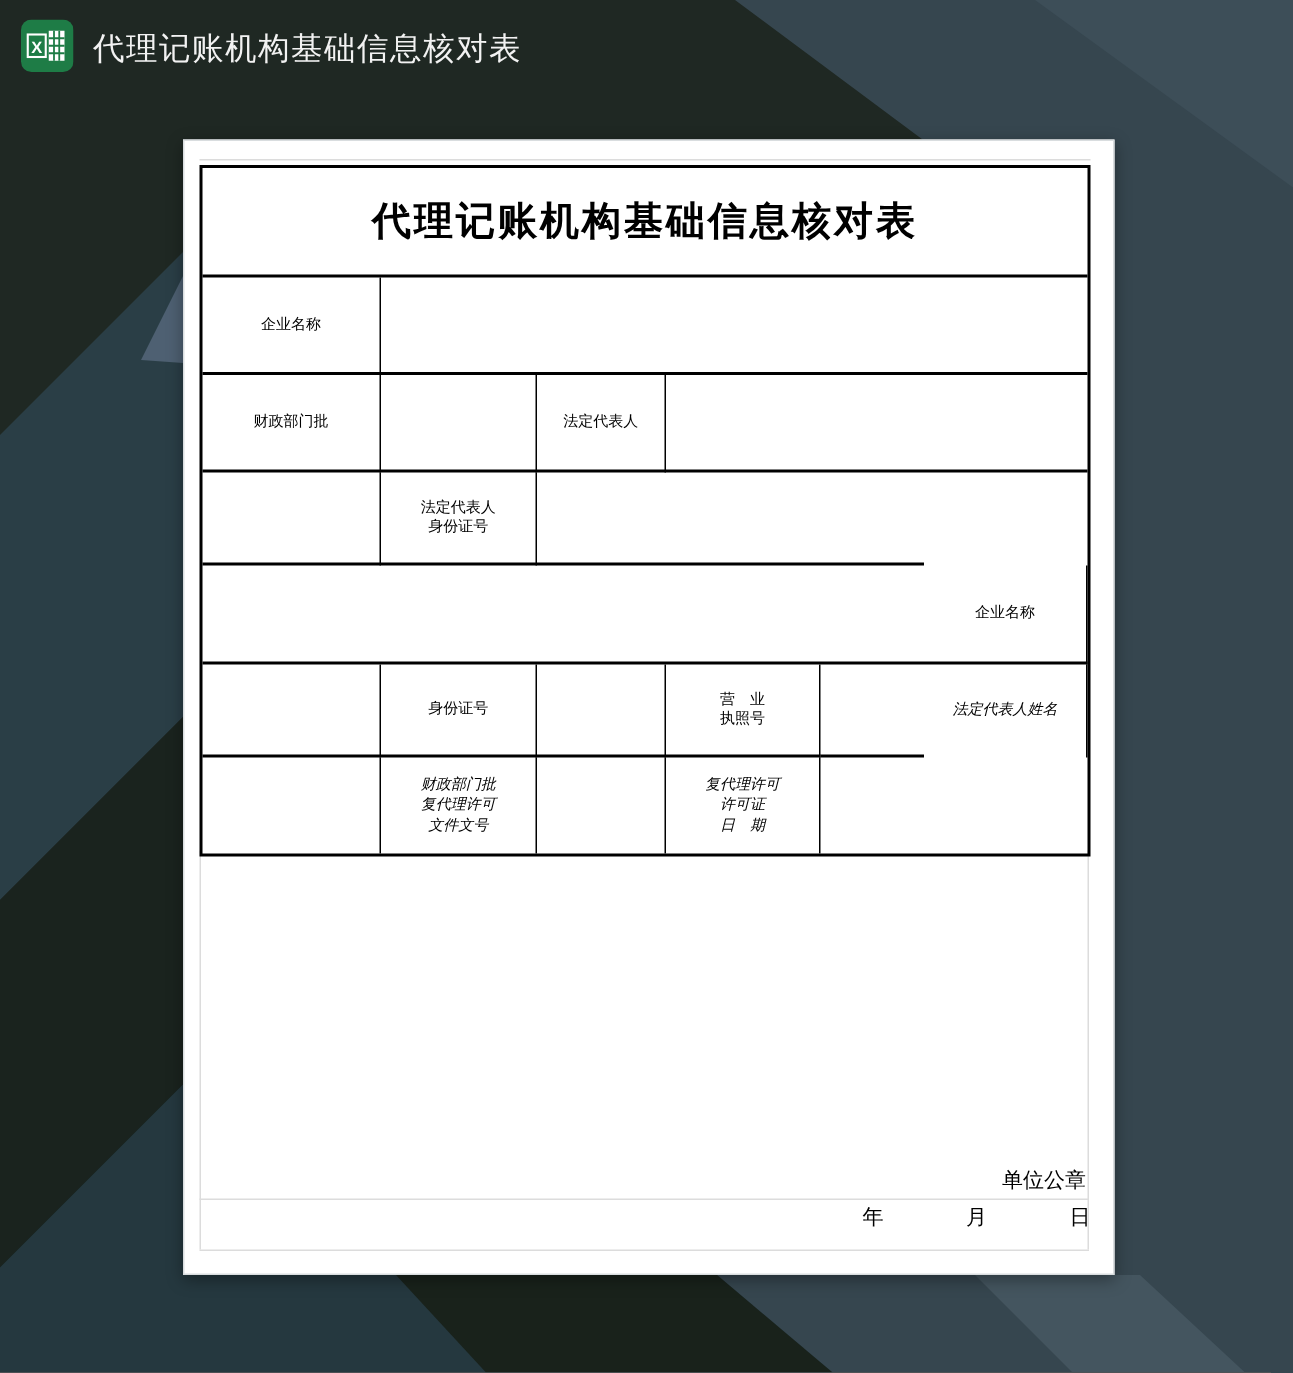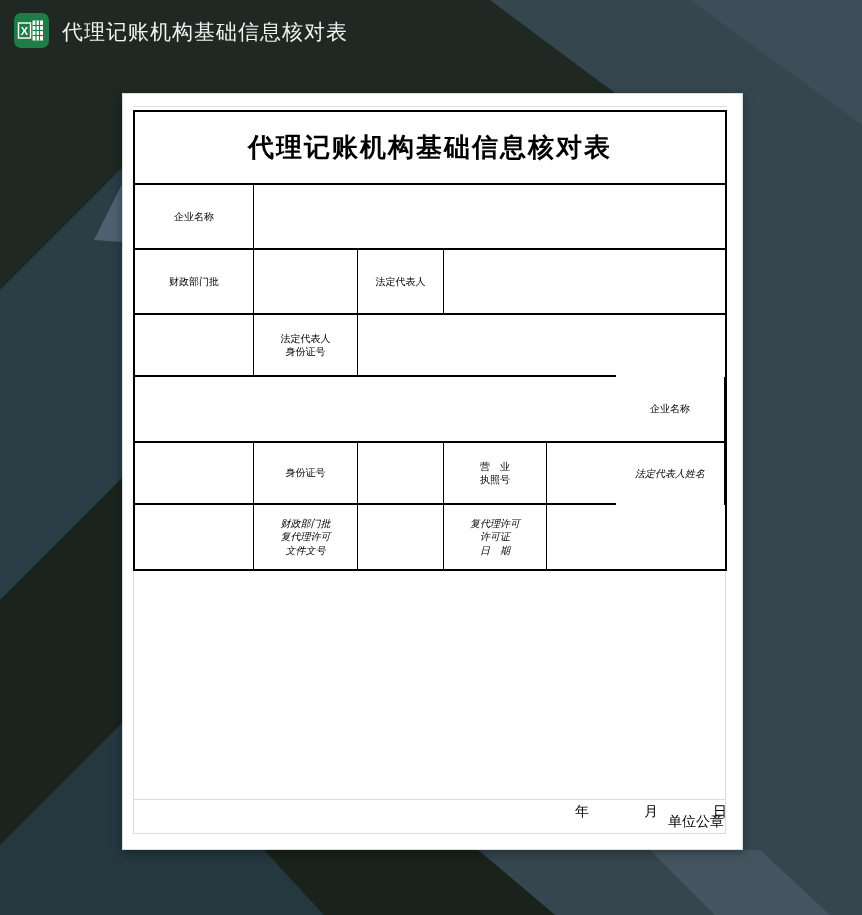--- a/index.html
+++ b/index.html
@@ -56,21 +56,21 @@
   .span3{grid-column:span 3;}
   .span5{grid-column:span 5;}
   .span6{grid-column:span 6;}
   .title-cell{
     font-size:26px;font-weight:700;letter-spacing:2px;
     font-family:"Liberation Serif", serif;
   }
 
   .seal{
     position:absolute;right:18px;top:684px;
-    font-size:14px;color:#000;font-family:"Liberation Serif", serif;margin-top:35px;
+    font-size:14px;color:#000;font-family:"Liberation Serif", serif;
   }
   .date-label{
     position:absolute;top:709px;width:18px;text-align:center;
     font-size:14px;color:#000;font-family:"Liberation Serif", serif;
   }
   .dl-year{left:450px;} .dl-month{left:519px;} .dl-day{left:588px;}
 </style>
 </head>
 <body>
 

